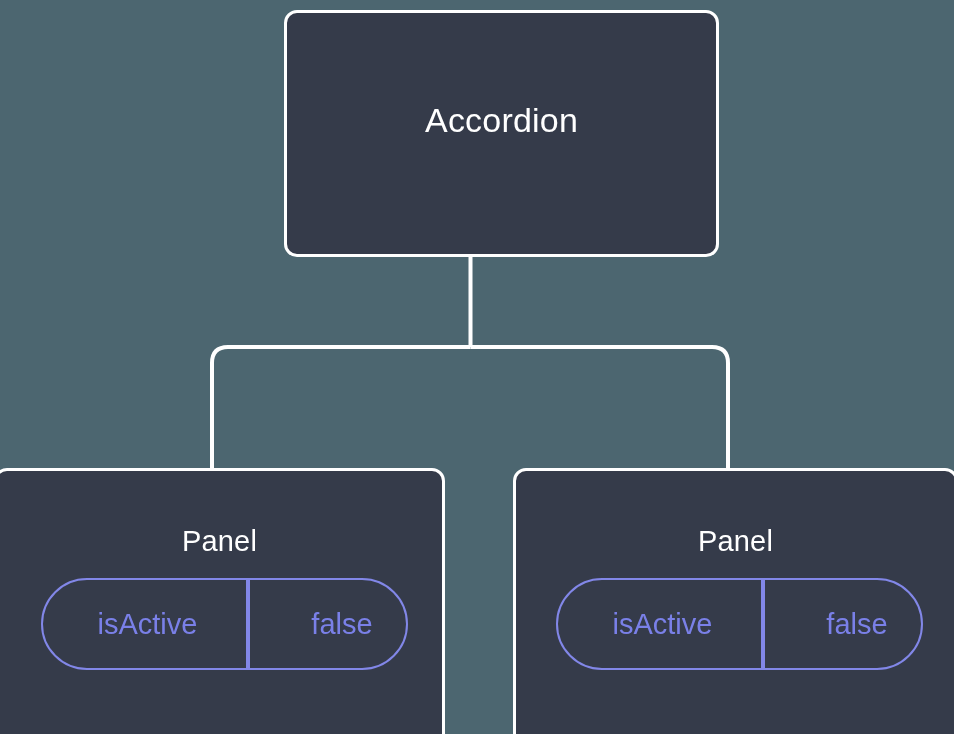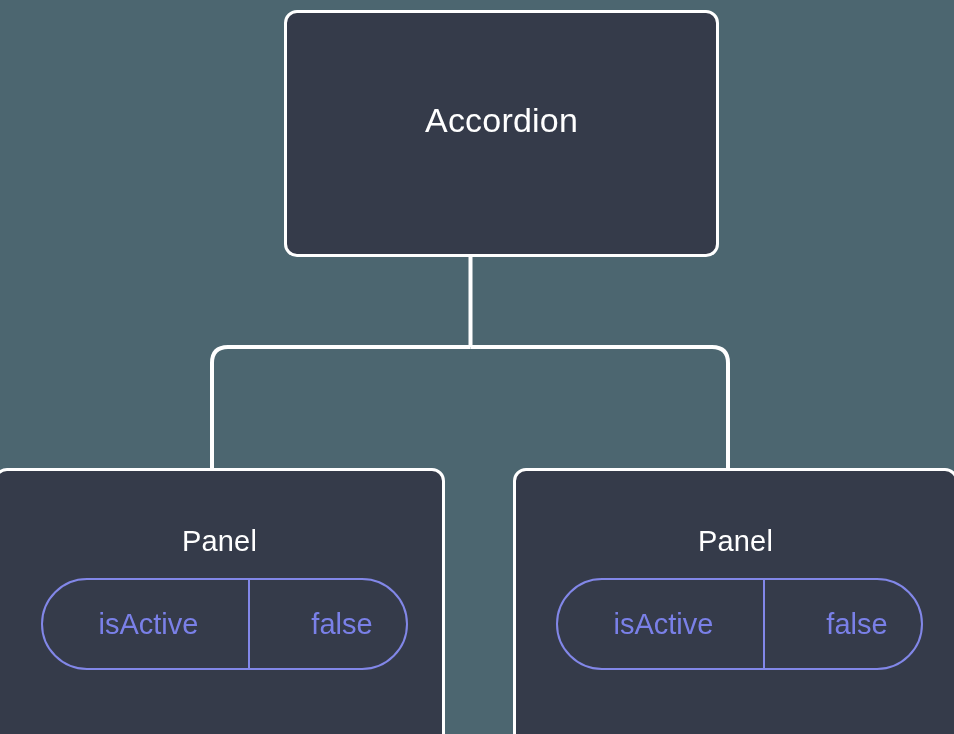--- a/index.html
+++ b/index.html
@@ -102,21 +102,21 @@
     align-items: center;
     justify-content: center;
     color: #7a80e8;
     font-size: 29px;
     white-space: nowrap;
     box-sizing: border-box;
     padding-left: 36px;
   }
   .prop-key {
     flex: 0 0 207px;
-    border-right: 2px solid #4d7c0f;
+    border-right: 4px solid #4d7c0f;
     padding-left: 6px;
   }
   .prop-val {
     flex: 1 1 auto;
     padding-right: 8px;
   }
 </style>
 </head>
 <body style="background: rgb(76, 102, 112);">
 

